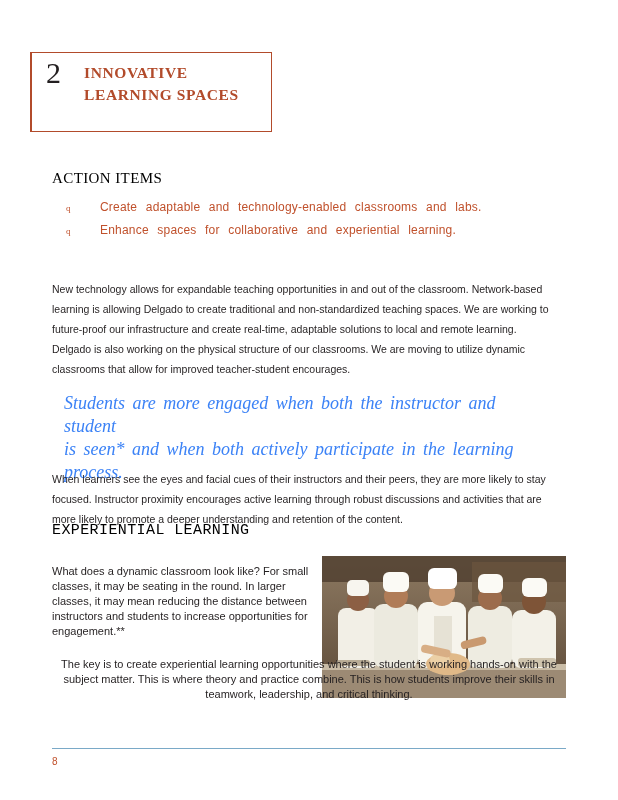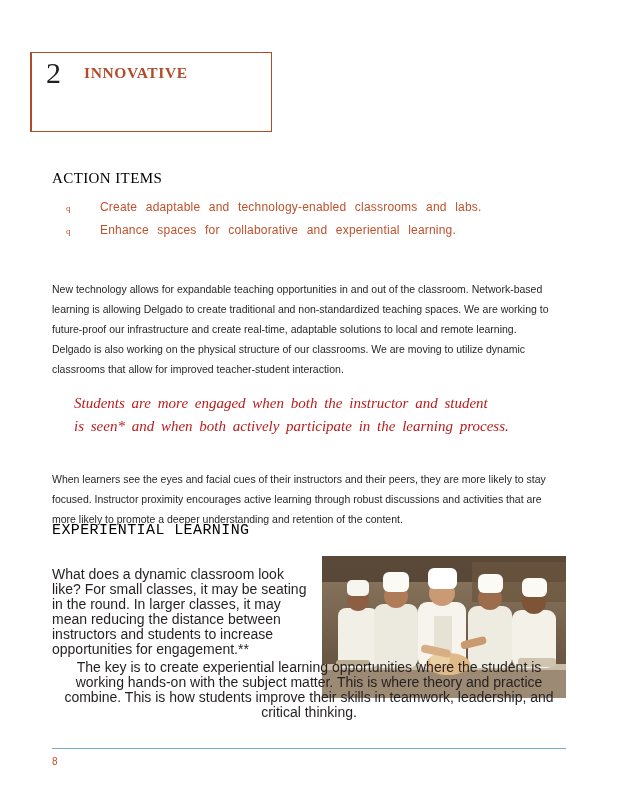--- a/index.html
+++ b/index.html
@@ -108,37 +108,37 @@
     color: #231f20;
     text-align: left;
   }
   #para-1 { top: 268px; }
   #para-2 { top: 328px; width: 500px; }
   #para-3 { top: 458px; width: 514px; }
 
   
   .pullquote {
     position: absolute;
-    left: 74px;
+    left: 64px;
     top: 392px;
     width: 486px;
     font-family: "Liberation Serif", serif;
     font-style: italic;
-    font-size: 15px;
+    font-size: 18px;
     line-height: 23px;
-    color: #b91c1c;
+    color: #3b82f6;
     word-spacing: 3px;
   }
 
   
   .col-text {
     position: absolute;
     left: 52px;
     width: 258px;
-    font-size: 14px;
+    font-size: 11px;
     line-height: 15px;
     color: #231f20;
   }
   #col-para-1 { top: 553px; }
   #col-para-2 { top: 646px; width: 514px; text-align: center; }
 
   
   .photo {
     position: absolute;
     left: 322px;
@@ -169,37 +169,38 @@
 </style>
 </head>
 <body>
 
 <div class="page">
 
   <div class="chapter-box"></div>
   <div class="chapter-number">2</div>
   <div class="chapter-title">
     <span>INNOVATIVE</span>
+    <span class="line2">LEARNING SPACES</span>
   </div>
 
   <div class="section-heading" id="action-items-heading">ACTION ITEMS</div>
 
   <div class="action-list">
     <div class="action-item">
       <span class="marker">q</span>
       <span class="atext">Create adaptable and technology-enabled classrooms and labs.</span>
     </div>
     <div class="action-item">
       <span class="marker">q</span>
       <span class="atext">Enhance spaces for collaborative and experiential learning.</span>
     </div>
   </div>
 
   <p class="body-para" id="para-1">New technology allows for expandable teaching opportunities in and out of the classroom. Network-based learning is allowing Delgado to create traditional and non-standardized teaching spaces. We are working to future-proof our infrastructure and create real-time, adaptable solutions to local and remote learning.</p>
-  <p class="body-para" id="para-2">Delgado is also working on the physical structure of our classrooms. We are moving to utilize dynamic classrooms that allow for improved teacher-student interaction.</p>
+  <p class="body-para" id="para-2">Delgado is also working on the physical structure of our classrooms. We are moving to utilize dynamic classrooms that allow for improved teacher-student encourages.</p>
 
   <div class="pullquote">
     <div>Students are more engaged when both the instructor and student</div>
     <div>is seen* and when both actively participate in the learning process.</div>
   </div>
 
   <p class="body-para" id="para-3">When learners see the eyes and facial cues of their instructors and their peers, they are more likely to stay focused. Instructor proximity encourages active learning through robust discussions and activities that are more likely to promote a deeper understanding and retention of the content.</p>
 
   <div class="section-heading" id="experiential-heading">EXPERIENTIAL LEARNING</div>
 

